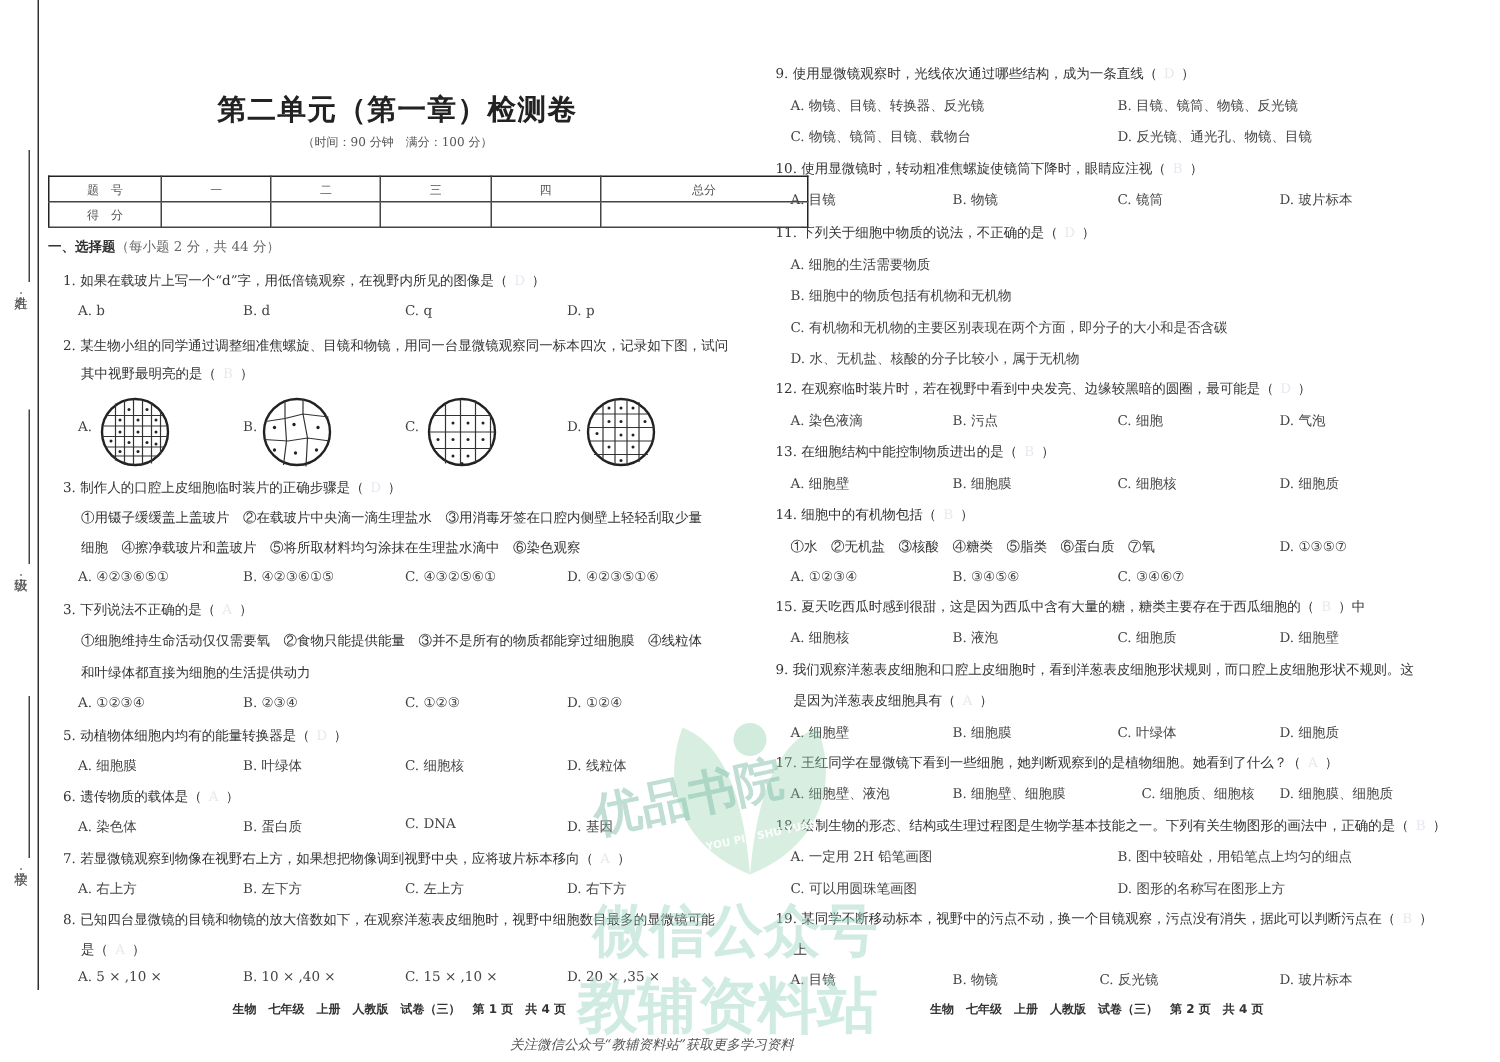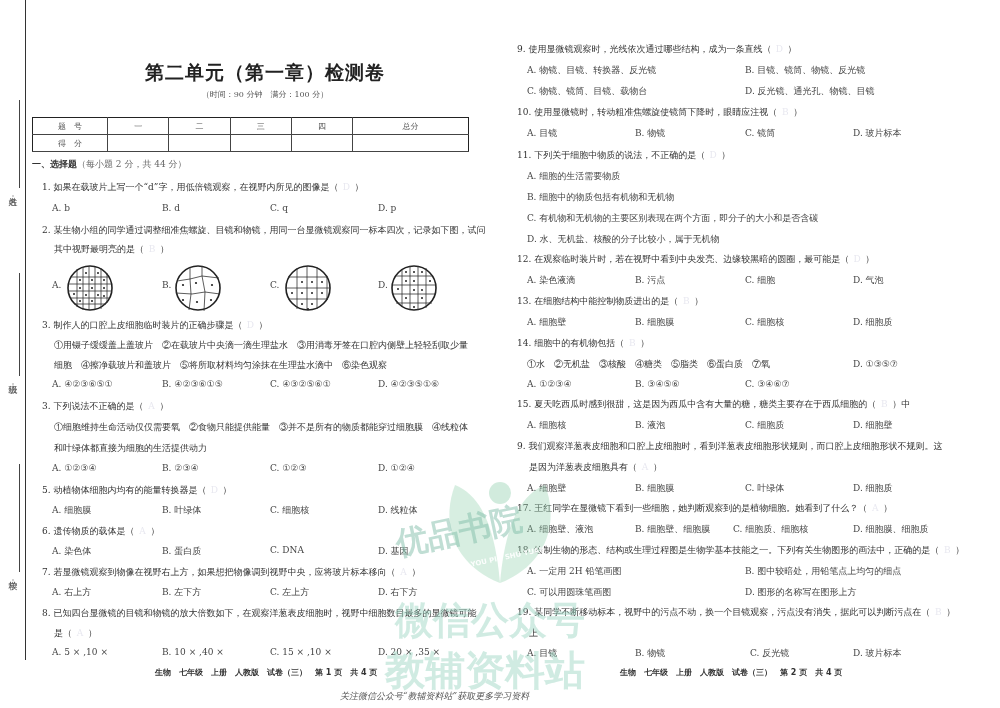--- a/index.html
+++ b/index.html
@@ -11,21 +11,21 @@
 
   .binding-strip { position: absolute; left: 0; top: 0; width: 26px; height: 708px; }
   .binding-line { position: absolute; left: 25px; top: 0; width: 1px; height: 660px; background: #333; }
   .binding-field { position: absolute; left: 6px; width: 14px; }
   .binding-field .lbl { position: absolute; left: 0; width: 14px; font-size: 9px; color: #555; writing-mode: vertical-rl; line-height: 14px; }
   .binding-field .ul { position: absolute; left: 13px; width: 1px; background: #444; }
 
   .title { position: absolute; left: 30px; width: 470px; top: 60px; text-align: center; font-size: 19px; font-weight: bold; color: #222; letter-spacing: 1px; }
   .subtitle { position: absolute; left: 30px; width: 470px; top: 89px; text-align: center; font-size: 8px; color: #555; }
 
-  .score-table { position: absolute; left: 32px; top: 117px; width: 437px; border-collapse: collapse; font-size: 8px; color: #555; }
+  .score-table { position: absolute; left: 32px; top: 117px; width: 507px; border-collapse: collapse; font-size: 8px; color: #555; }
   .score-table td { border: 1px solid #444; height: 17px; text-align: center; }
   .score-table tr:first-child td { border-top: 1.5px solid #222; }
   .score-table td:first-child { border-left: 1.5px solid #222; width: 75px; }
   .score-table td:last-child { border-right: 1.5px solid #222; }
 
   .section-head { position: absolute; left: 32px; top: 158px; font-size: 9px; color: #333; }
   .section-head b { font-weight: bold; }
 
   .q { position: absolute; font-size: 9px; color: #333; white-space: nowrap; }
   .opt { position: absolute; font-size: 9px; color: #444; white-space: nowrap; }
@@ -275,34 +275,34 @@
   <div class="q" style="left:12px;top:440px">9. 我们观察洋葱表皮细胞和口腔上皮细胞时，看到洋葱表皮细胞形状规则，而口腔上皮细胞形状不规则。这</div>
   <div class="q" style="left:24px;top:461px"><span>是因为洋葱表皮细胞具有（</span><span class="ans">A</span><span>）</span></div>
   <div class="opt" style="left:22px;top:482px">A. 细胞壁</div>
   <div class="opt" style="left:130px;top:482px">B. 细胞膜</div>
   <div class="opt" style="left:240px;top:482px">C. 叶绿体</div>
   <div class="opt" style="left:348px;top:482px">D. 细胞质</div>
 
   <div class="q" style="left:12px;top:502px"><span>17. 王红同学在显微镜下看到一些细胞，她判断观察到的是植物细胞。她看到了什么？（</span><span class="ans">A</span><span>）</span></div>
   <div class="opt" style="left:22px;top:523px">A. 细胞壁、液泡</div>
   <div class="opt" style="left:130px;top:523px">B. 细胞壁、细胞膜</div>
-  <div class="opt" style="left:228px;top:523px">C. 细胞质、细胞核</div>
+  <div class="opt" style="left:256px;top:523px">C. 细胞质、细胞核</div>
   <div class="opt" style="left:348px;top:523px">D. 细胞膜、细胞质</div>
 
   <div class="q" style="left:12px;top:544px"><span>18. 绘制生物的形态、结构或生理过程图是生物学基本技能之一。下列有关生物图形的画法中，正确的是（</span><span class="ans">B</span><span>）</span></div>
   <div class="opt" style="left:22px;top:565px">A. 一定用 2H 铅笔画图</div>
   <div class="opt" style="left:240px;top:565px">B. 图中较暗处，用铅笔点上均匀的细点</div>
   <div class="opt" style="left:22px;top:586px">C. 可以用圆珠笔画图</div>
   <div class="opt" style="left:240px;top:586px">D. 图形的名称写在图形上方</div>
 
   <div class="q" style="left:12px;top:606px"><span>19. 某同学不断移动标本，视野中的污点不动，换一个目镜观察，污点没有消失，据此可以判断污点在（</span><span class="ans">B</span><span>）</span></div>
   <div class="q" style="left:24px;top:627px">上</div>
   <div class="opt" style="left:22px;top:647px">A. 目镜</div>
   <div class="opt" style="left:130px;top:647px">B. 物镜</div>
-  <div class="opt" style="left:245px;top:647px">C. 反光镜</div>
+  <div class="opt" style="left:228px;top:647px">C. 反光镜</div>
   <div class="opt" style="left:348px;top:647px">D. 玻片标本</div>
 
   <div class="footer" style="left:115px;top:667px">生物　七年级　上册　人教版　试卷（三）　第 2 页　共 4 页</div>
 </div>
 
 <div class="handwritten">关注微信公众号“教辅资料站”获取更多学习资料</div>
 
 <div class="watermark">
   <svg style="position:absolute;left:60px;top:0" width="130" height="110" viewBox="0 0 130 110">
     <path d="M65 108 C20 90 5 50 20 10 C45 20 60 50 65 108 Z" fill="rgba(140,205,170,0.35)"></path>

